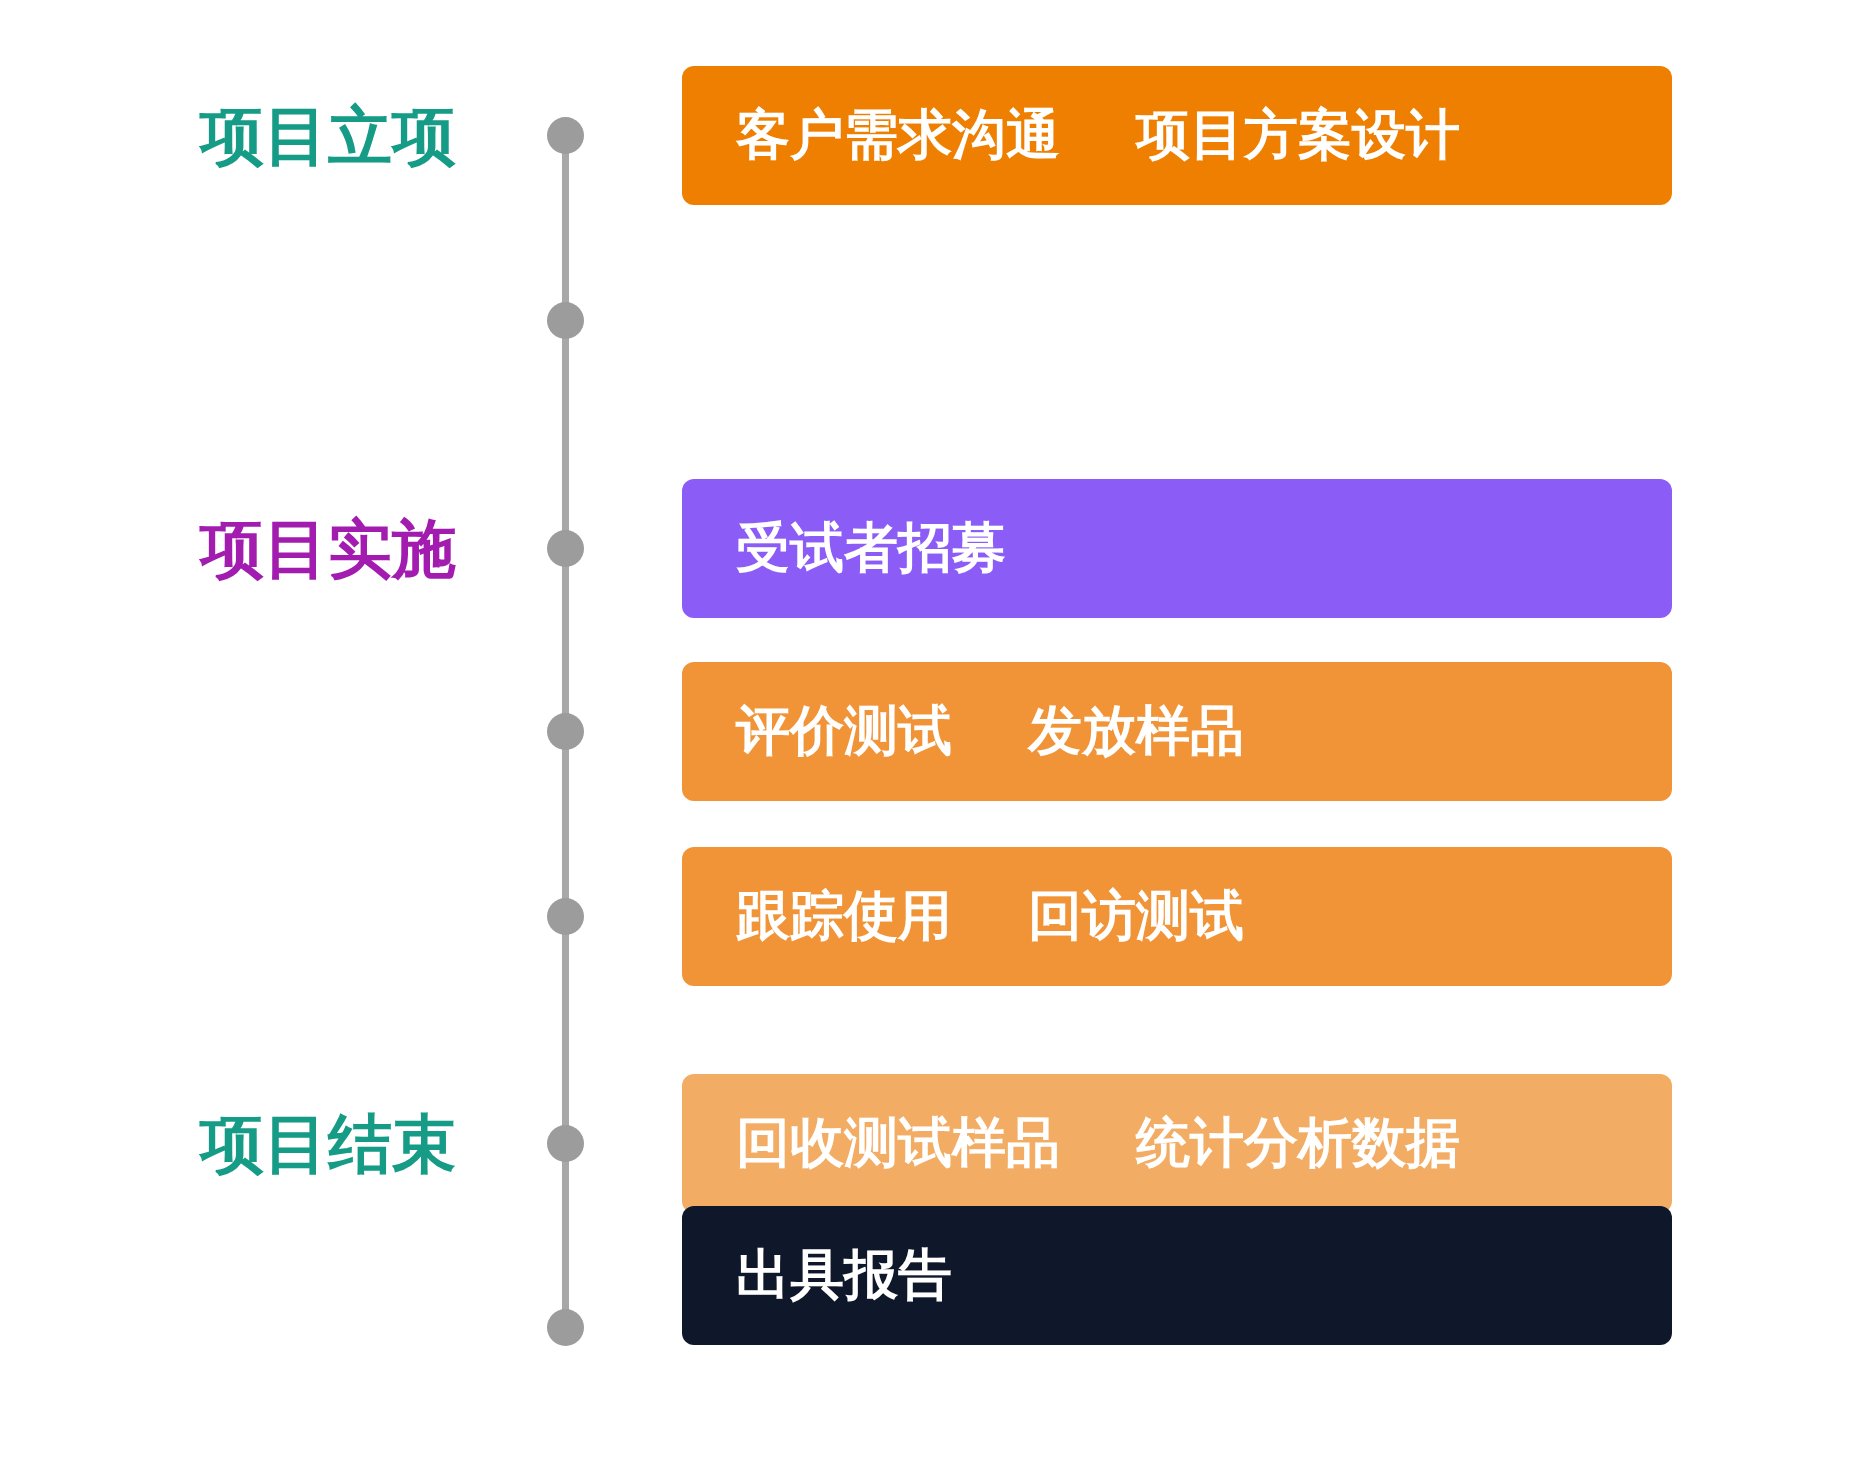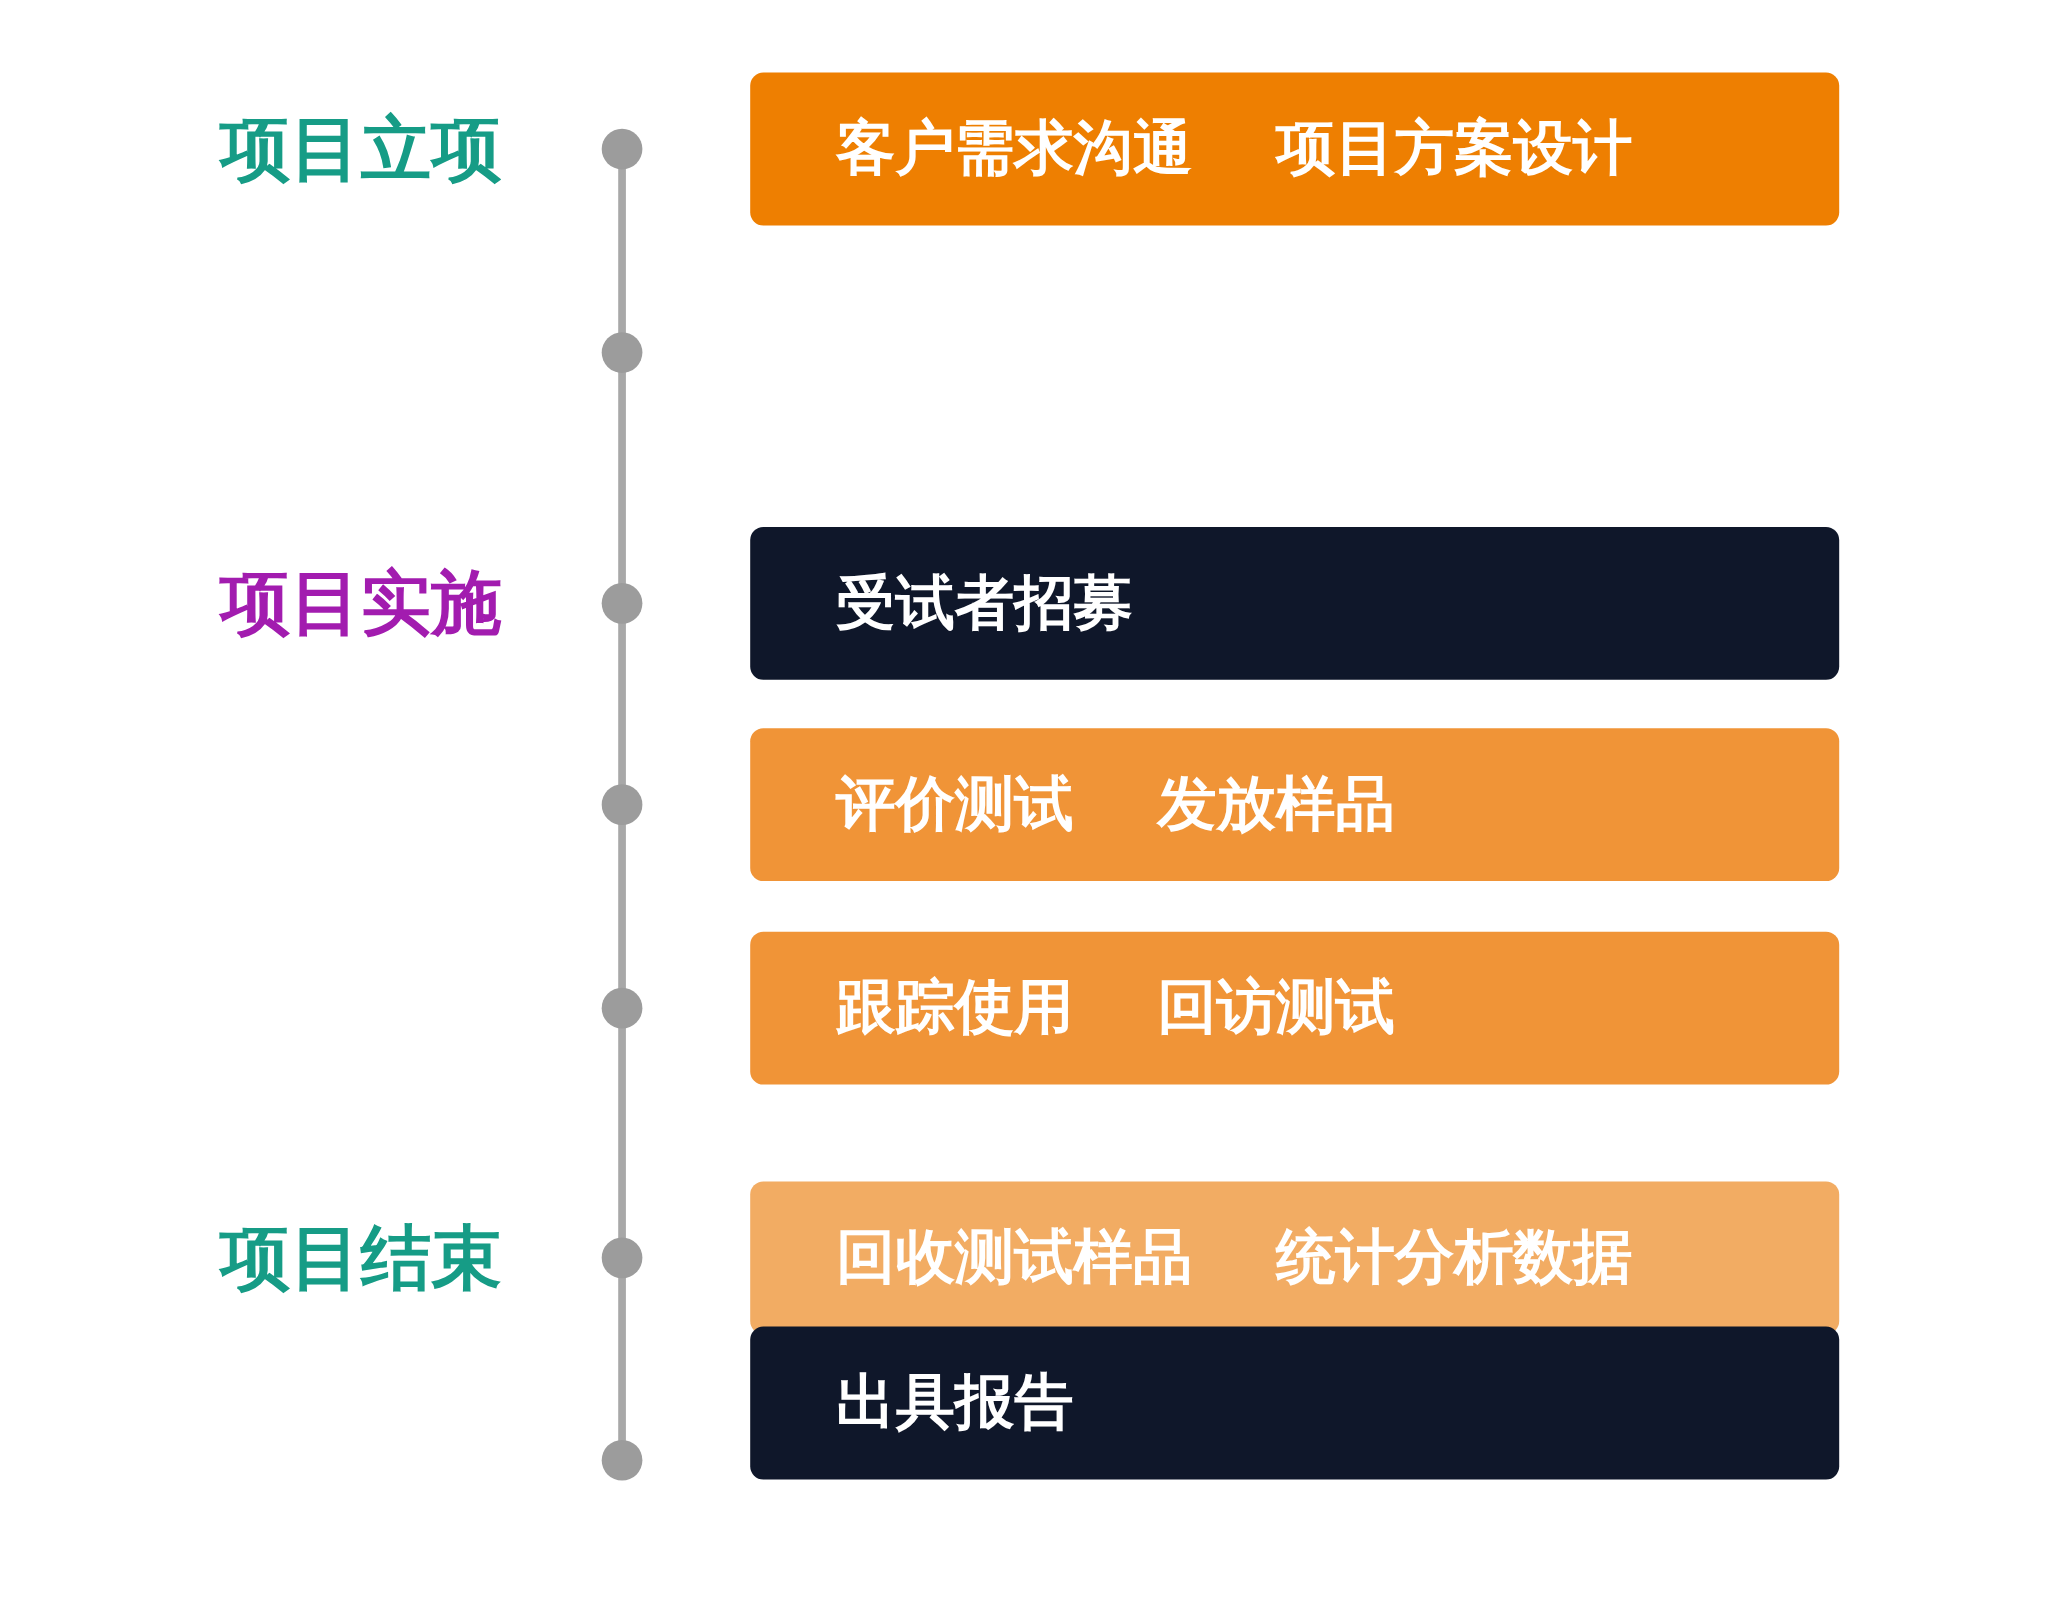--- a/index.html
+++ b/index.html
@@ -43,21 +43,21 @@
     white-space: nowrap;
   }
   .step-box {
     position: absolute;
     left: 682px;
     width: 990px;
     height: 139px;
     border-radius: 12px;
     display: flex;
     align-items: center;
-    padding-left: 78px;
+    padding-left: 54px;
     box-sizing: border-box;
     gap: 76px;
   }
   .phrase {
     color: #ffffff;
     font-size: 54px;
     font-weight: bold;
     white-space: nowrap;
   }
 </style>
@@ -79,21 +79,21 @@
   <div class="stage-label" style="top: 100px; color: rgb(22, 156, 134);">项目立项</div>
   <div class="stage-label" style="top: 513px; color: #a21caf;">项目实施</div>
   <div class="stage-label" style="top: 1108px; color: rgb(22, 156, 134);">项目结束</div>
 
   <div class="step-box" style="top: 66px; background-color: rgb(238, 127, 1);">
     <span class="phrase">客户需求沟通</span>
     <span class="phrase">项目方案设计</span>
   </div>
 
 
-  <div class="step-box" style="top: 479px; background-color: #0f172a;">
+  <div class="step-box" style="top: 479px; background-color: #8b5cf6;">
     <span class="phrase">受试者招募</span>
   </div>
 
   <div class="step-box" style="top: 662px; background-color: rgb(240, 148, 55);">
     <span class="phrase">评价测试</span>
     <span class="phrase">发放样品</span>
   </div>
 
   <div class="step-box" style="top: 847px; background-color: rgb(240, 148, 55);">
     <span class="phrase">跟踪使用</span>

